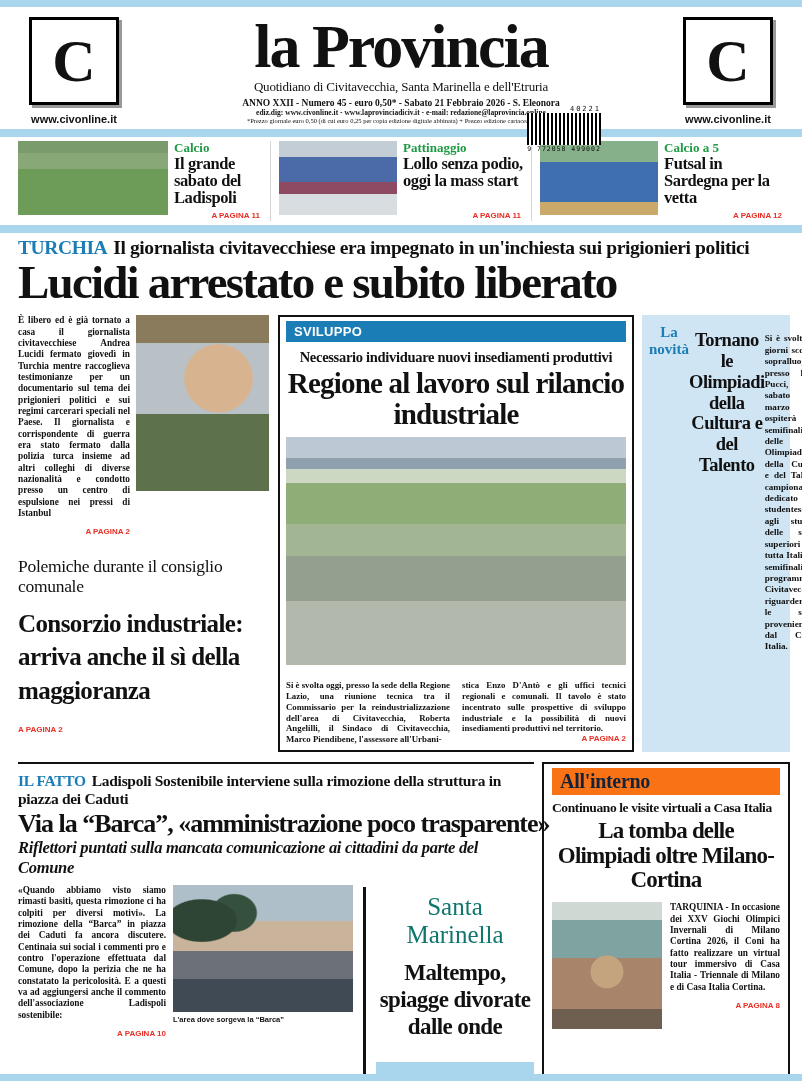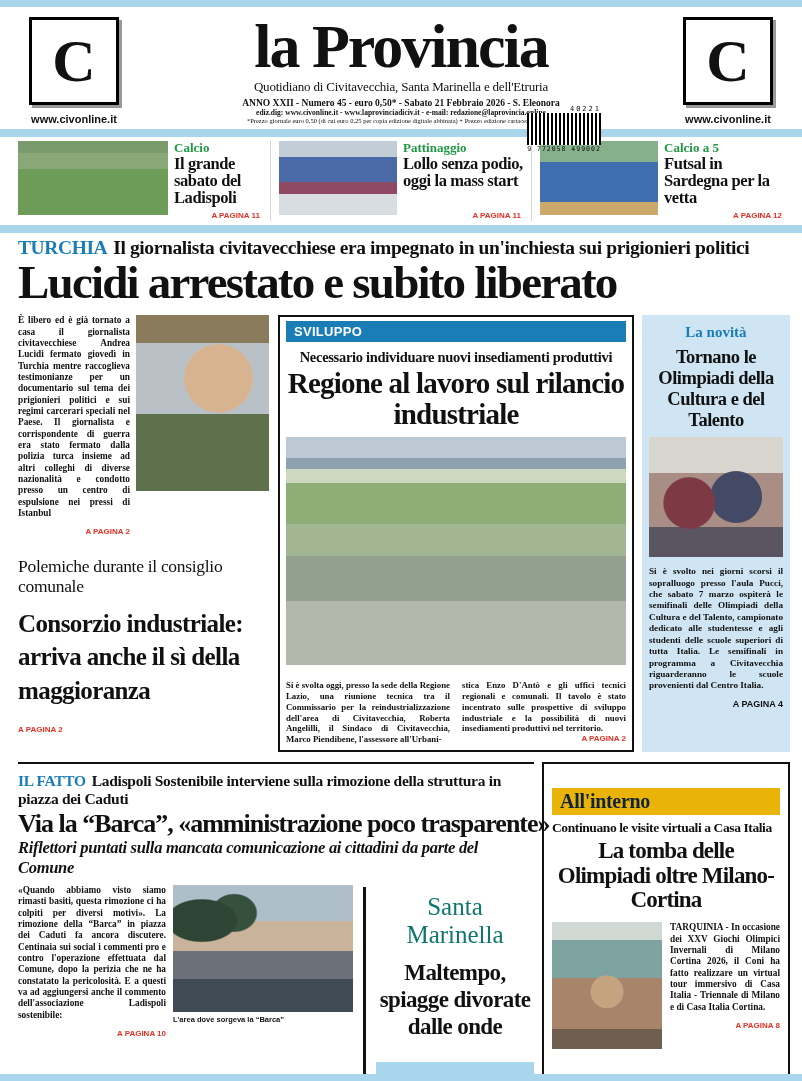--- a/index.html
+++ b/index.html
@@ -58,21 +58,21 @@
   .consorzio-head{font-size:25px;font-weight:bold;line-height:1.35;margin:10px 0 10px;letter-spacing:-0.6px;}
   .col-center{flex:1;border:2px solid #111;padding:4px 6px 5px;display:flex;flex-direction:column;}
   .sviluppo-bar{background:#1b7db6;color:#fff;font-family:"Liberation Sans",sans-serif;
                 font-weight:bold;font-size:13px;padding:3px 8px;letter-spacing:.3px;}
   .sv-kick{text-align:center;font-weight:bold;font-size:14.5px;margin-top:7px;letter-spacing:-0.3px;}
   .sv-head{text-align:center;font-size:29px;font-weight:bold;line-height:1.07;margin:2px 0 7px;letter-spacing:-0.8px;}
   .aerial-photo{width:100%;height:228px;}
   .sv-caption{display:flex;gap:12px;margin-top:15px;}
   .sv-caption p{flex:1;font-size:8.8px;font-weight:bold;line-height:1.22;text-align:justify;margin:0;}
   .col-right{width:134px;flex:0 0 auto;background:#cfe5f3;padding:9px 7px 10px;text-align:center;
-             display:flex;flex-direction:column;}
+             display:flex;flex-direction:row;}
   .nov-kick{color:#1b7db6;font-weight:bold;font-size:15px;}
   .nov-head{font-size:18.5px;font-weight:bold;line-height:1.12;margin:6px 0 7px;letter-spacing:-0.5px;}
   .hug-photo{width:100%;height:120px;}
   .nov-body{font-size:9.2px;line-height:1.24;text-align:justify;margin-top:9px;}
   .nov-page{text-align:right;margin-top:1px;}
   .nov-page .pageref{font-size:9px;}
 
   
   .bottom-row{display:flex;gap:8px;padding:6px 12px 0 18px;margin-top:4px;}
   .fatto{width:516px;flex:0 0 auto;border-top:2px solid #111;padding-top:8px;}
@@ -84,21 +84,21 @@
   .piazza-wrap{width:180px;flex:0 0 auto;}
   .piazza-photo{width:180px;height:127px;}
   .piazza-cap{font-size:7.5px;font-weight:bold;font-family:"Liberation Sans",sans-serif;margin-top:3px;}
   .vdiv{width:3px;background:#111;flex:0 0 auto;margin:2px 3px 0;}
   .santa{flex:1;text-align:center;padding-top:8px;display:flex;flex-direction:column;}
   .santa-kick{color:#0f766e;font-size:25px;font-weight:normal;}
   .santa-head{font-size:23px;font-weight:bold;line-height:1.18;margin:10px 0 0;letter-spacing:-0.6px;}
   .santa-strip{background:#a9d5ed;margin-top:22px;padding:5px 0;}
   .santa-strip .pageref{color:#2c4f68;font-size:9px;}
   .interno{flex:1;border:2px solid #111;padding:4px 8px 6px;}
-  .interno-bar{background:#eab308;color:#10233a;font-size:20px;font-weight:bold;padding:2px 8px;letter-spacing:-0.3px;margin-top:20px;}
+  .interno-bar{background:#f97316;color:#10233a;font-size:20px;font-weight:bold;padding:2px 8px;letter-spacing:-0.3px;}
   .interno-kick{font-size:13.5px;font-weight:bold;margin-top:5px;letter-spacing:-0.4px;}
   .interno-head{font-size:23px;font-weight:bold;text-align:center;line-height:1.08;margin:3px 0 9px;letter-spacing:-0.8px;}
   .interno-content{display:flex;gap:8px;}
   .casa-photo{width:110px;height:127px;flex:0 0 auto;}
   .interno-body-col{flex:1;}
   .bottom-blue{position:absolute;left:0;right:0;bottom:0;height:7px;background:#a9d5ed;}
 
   
   .photo{background-color:#bbb;}
   .soccer-photo{background:linear-gradient(180deg,#7a9b6b 0 16%,#88a878 16% 38%,#6d9b58 38% 100%);}

